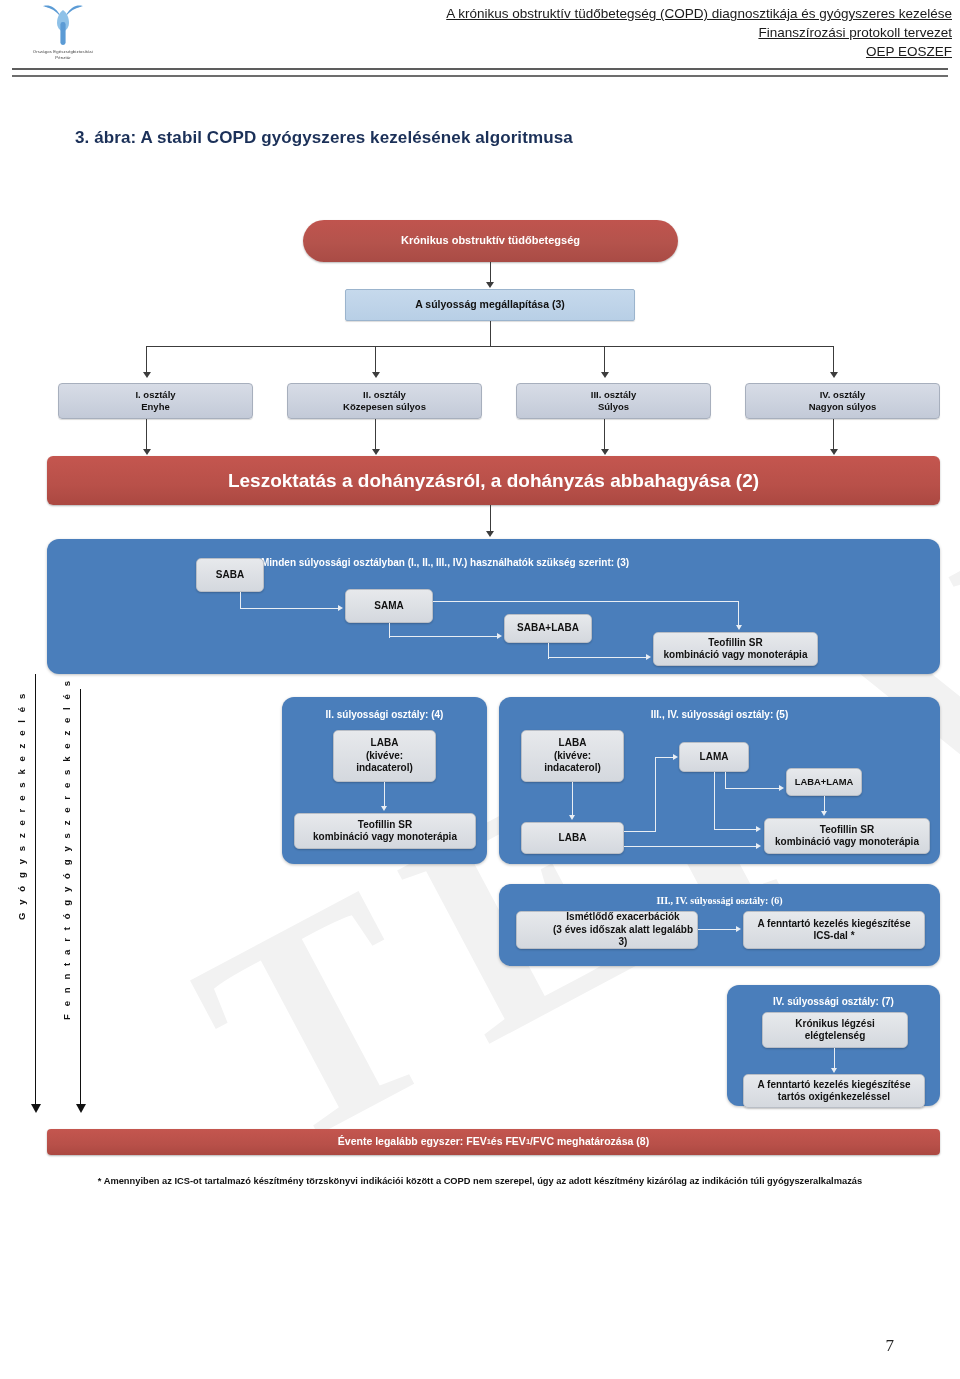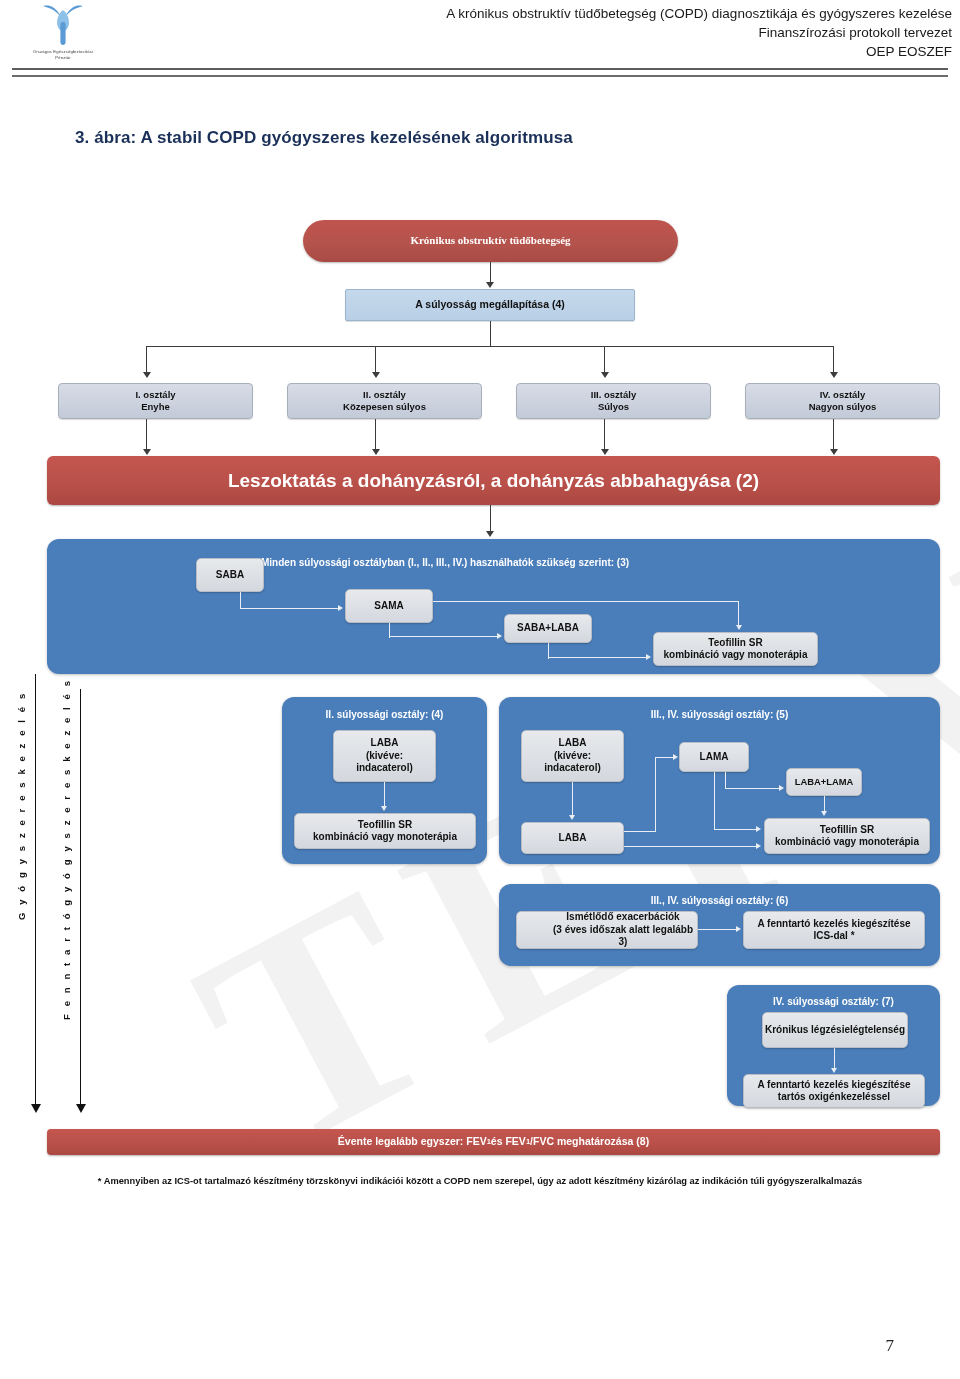--- a/index.html
+++ b/index.html
@@ -8,21 +8,21 @@
     font-family:"Liberation Sans", sans-serif;
     color:#1a1a1a; position:relative; overflow:hidden;
   }
 
   
   #doc-header{position:absolute;left:0;top:0;width:960px;height:78px;}
   #logo-block{position:absolute;left:8px;top:2px;width:110px;height:66px;text-align:center;}
   #logo-mark{width:54px;height:46px;margin:0 auto;position:relative;}
   #logo-caption{font-size:4.2px;line-height:1.45;color:#3b3b3b;margin-top:1px;letter-spacing:.15px;}
   #header-titles{position:absolute;right:8px;top:4px;text-align:right;width:700px;}
-  .hdr-line{font-size:13.5px;line-height:1.42;color:#1a1a1a;white-space:nowrap;}
+  .hdr-line{font-size:13.5px;line-height:1.42;color:#1a1a1a;white-space:nowrap;text-decoration:underline;}
   #header-rule{position:absolute;left:12px;top:68px;width:936px;height:5px;
       border-top:2px solid #5d5d5d;border-bottom:2px solid #6d6d6d;background:#ffffff;}
 
   
   #watermark{position:absolute;left:0;top:150px;width:960px;height:1050px;
      pointer-events:none;overflow:hidden;}
   #watermark span{
      position:absolute;left:120px;top:300px;
      font-size:300px;font-weight:bold;letter-spacing:34px;
      color:#f2f2f2;transform:rotate(-28deg);white-space:nowrap;
@@ -118,26 +118,26 @@
     <div class="hdr-line">A krónikus obstruktív tüdőbetegség (COPD) diagnosztikája és gyógyszeres kezelése</div>
     <div class="hdr-line">Finanszírozási protokoll tervezet</div>
     <div class="hdr-line">OEP EOSZEF</div>
   </div>
 
   <div id="header-rule"></div>
 </div>
 
 <div id="figure-title">3. ábra: A stabil COPD gyógyszeres kezelésének algoritmusa</div>
 
-<div class="node red-pill" style="left:303px;top:220px;width:375px;height:42px;font-family:Liberation Serif, serif;">Krónikus obstruktív tüdőbetegség</div>
+<div class="node red-pill" style="left:303px;top:220px;width:375px;height:42px;">Krónikus obstruktív tüdőbetegség</div>
 
 <div class="line-dark" style="left:489.5px;top:262px;width:1.3px;height:22px;"></div>
 <div class="arrow-dark-down" style="left:486px;top:282px;"></div>
 
-<div class="node blue-soft" style="left:345px;top:289px;width:290px;height:32px;border-radius:2px;">A súlyosság megállapítása (4)</div>
+<div class="node blue-soft" style="left:345px;top:289px;width:290px;height:32px;border-radius:2px;">A súlyosság megállapítása (3)</div>
 
 <div class="line-dark" style="left:489.5px;top:321px;width:1.3px;height:26px;"></div>
 <div class="line-dark" style="left:146px;top:346px;width:688px;height:1.3px;"></div>
 
 <div class="line-dark" style="left:146px;top:346px;width:1.3px;height:28px;"></div>
 <div class="arrow-dark-down" style="left:142.5px;top:372px;"></div>
 <div class="line-dark" style="left:375px;top:346px;width:1.3px;height:28px;"></div>
 <div class="arrow-dark-down" style="left:371.5px;top:372px;"></div>
 <div class="line-dark" style="left:604px;top:346px;width:1.3px;height:28px;"></div>
 <div class="arrow-dark-down" style="left:600.5px;top:372px;"></div>
@@ -257,38 +257,38 @@
 <div class="line-white" style="left:714px;top:829px;width:44px;height:1.4px;"></div>
 <div class="arrow-white-right" style="left:756px;top:826px;"></div>
 
 <div class="line-white" style="left:725px;top:772px;width:1.4px;height:17px;"></div>
 <div class="line-white" style="left:725px;top:788px;width:55px;height:1.4px;"></div>
 <div class="arrow-white-right" style="left:779px;top:785px;"></div>
 
 <div class="line-white" style="left:824px;top:796px;width:1.4px;height:16px;"></div>
 <div class="arrow-white-down" style="left:821px;top:811px;"></div>
 
-<div class="blue-panel" style="left:499px;top:884px;width:441px;height:82px;">
+<div class="blue-panel" style="left:499px;top:884px;width:441px;height:82px;font-family:Liberation Serif, serif;">
   <div class="panel-caption" style="left:0;top:11px;width:441px;">III., IV. súlyossági osztály: (6)</div>
 </div>
 <div class="node grey-node" style="left:516px;top:911px;width:182px;height:38px;flex-direction:column;padding-left:32px;">
   <span>Ismétlődő exacerbációk</span>
   <span>(3 éves időszak alatt legalább 3)</span>
 </div>
 <div class="line-white" style="left:698px;top:929px;width:40px;height:1.4px;"></div>
 <div class="arrow-white-right" style="left:736px;top:926px;"></div>
 <div class="node grey-node" style="left:743px;top:911px;width:182px;height:38px;flex-direction:column;">
   <span>A fenntartó kezelés kiegészítése</span>
   <span>ICS-dal *</span>
 </div>
 
 <div class="blue-panel" style="left:727px;top:985px;width:213px;height:121px;">
   <div class="panel-caption" style="left:0;top:11px;width:213px;">IV. súlyossági osztály: (7)</div>
 </div>
-<div class="node grey-node" style="left:762px;top:1012px;width:146px;height:36px;flex-direction:row;">
+<div class="node grey-node" style="left:762px;top:1012px;width:146px;height:36px;flex-direction:column;">
   <span>Krónikus légzési</span>
   <span>elégtelenség</span>
 </div>
 <div class="line-white" style="left:834px;top:1048px;width:1.4px;height:22px;"></div>
 <div class="arrow-white-down" style="left:831px;top:1068px;"></div>
 <div class="node grey-node" style="left:743px;top:1074px;width:182px;height:34px;flex-direction:column;">
   <span>A fenntartó kezelés kiegészítése</span>
   <span>tartós oxigénkezeléssel</span>
 </div>
 

